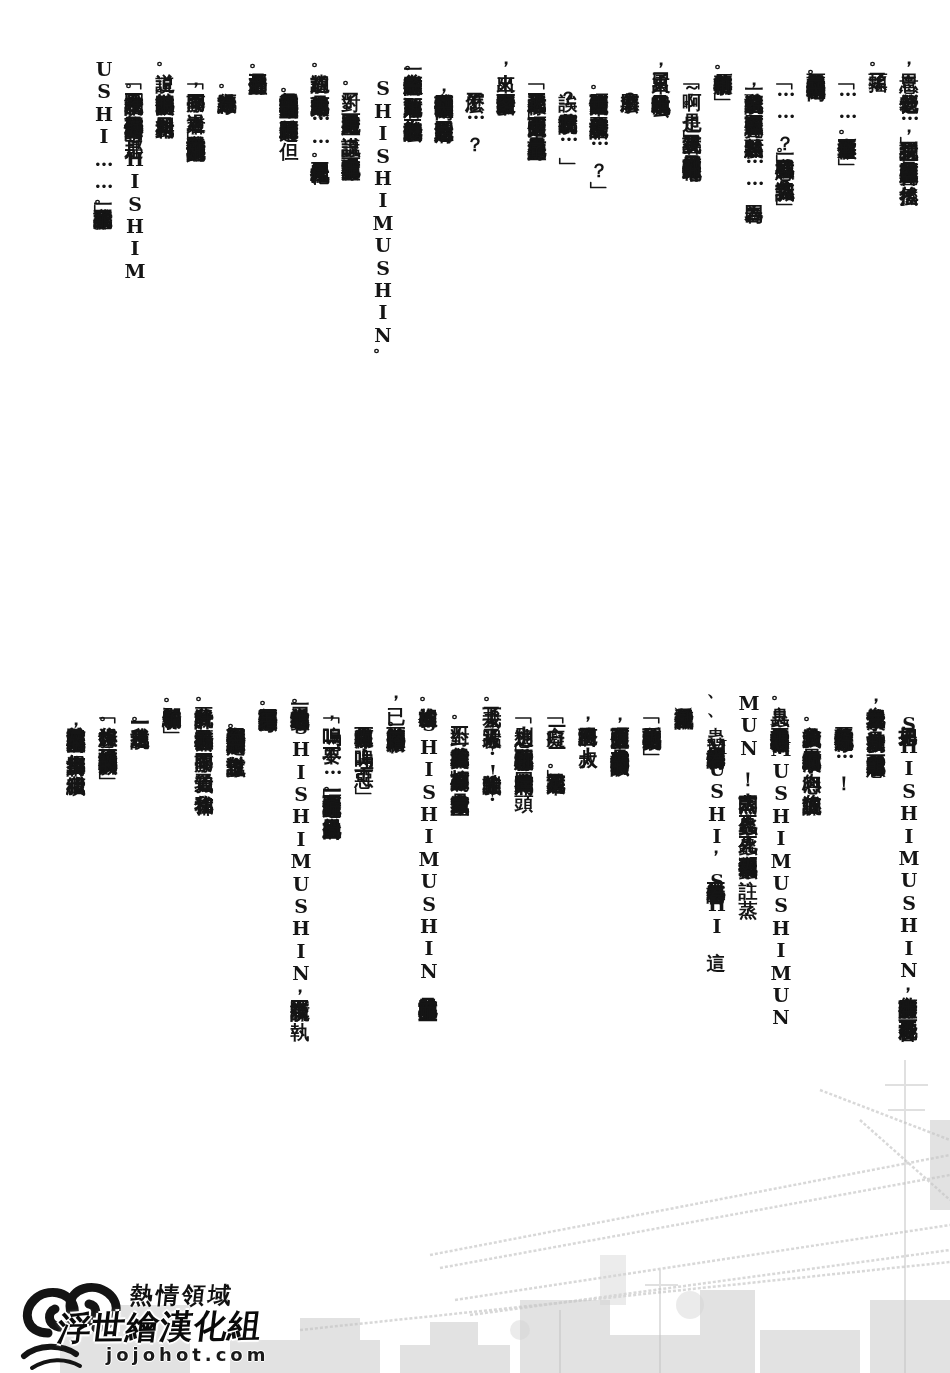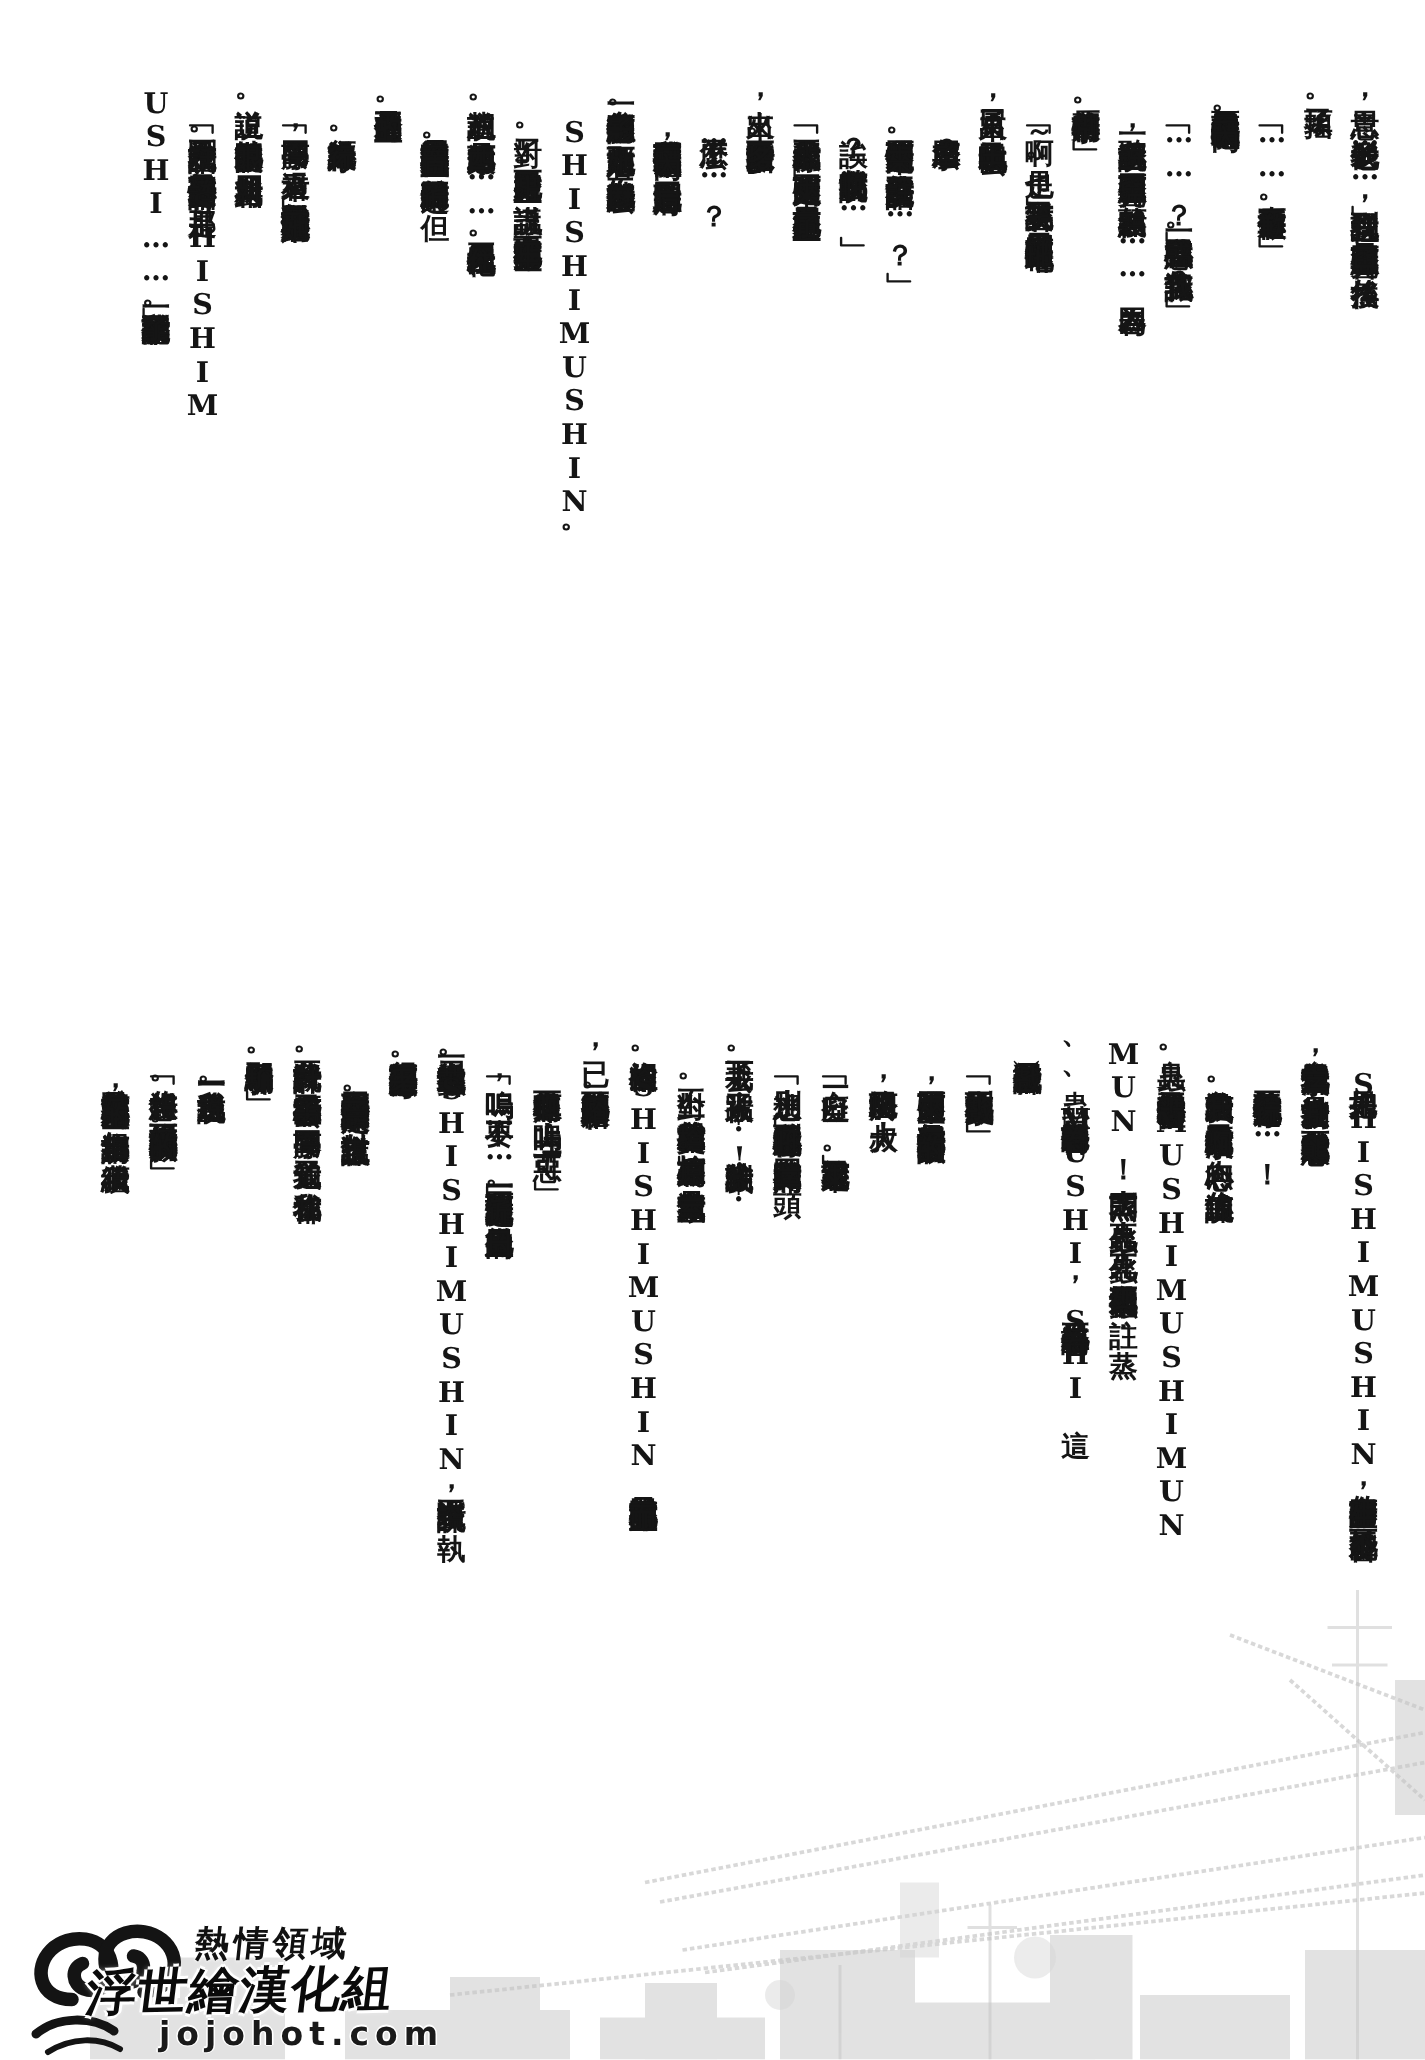--- a/index.html
+++ b/index.html
@@ -46,21 +46,21 @@
   }
   .wm-line2{
     position:absolute;left:40px;top:27px;
     font-size:33px;font-weight:bold;color:#0a0a0a;
     letter-spacing:1px;transform:skewX(-8deg) rotate(-1deg);
     text-shadow:-2px 0 0 #fff,2px 0 0 #fff,0 -2px 0 #fff,0 2px 0 #fff,0 0 4px #fff;
     white-space:nowrap;
   }
   .wm-line3{
     position:absolute;left:88px;top:66px;
-    font-size:22px;font-weight:bold;color:#1a1a1a;
+    font-size:18px;font-weight:bold;color:#1a1a1a;
     letter-spacing:4px;
     text-shadow:-1px 0 0 #fff,1px 0 0 #fff,0 1px 0 #fff,0 -1px 0 #fff;
     white-space:nowrap;
   }
 </style>
 </head>
 <body>
 
 <div class="page">
 

